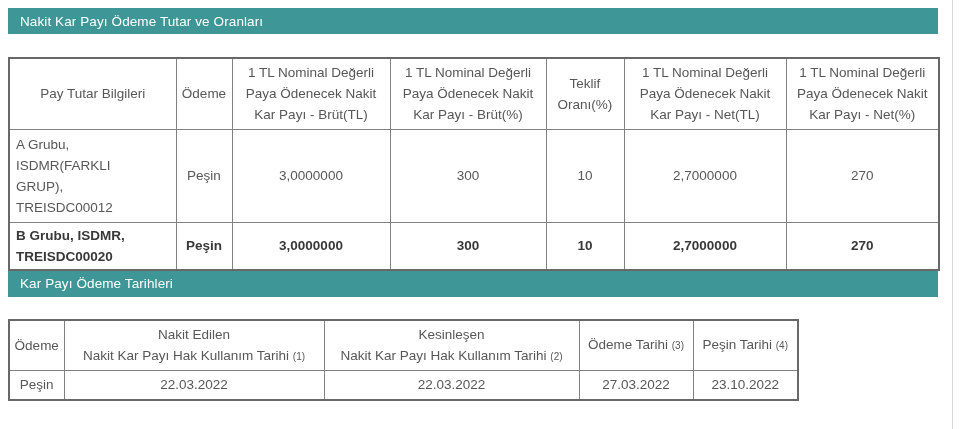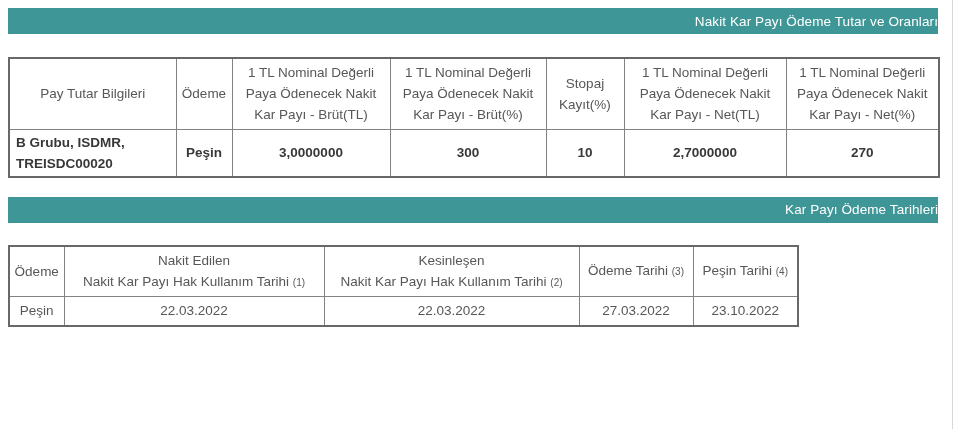--- a/index.html
+++ b/index.html
@@ -32,21 +32,20 @@
   }
   .section-bar {
     height: 26px;
     background: var(--accent);
     color: #ffffff;
     display: flex;
     align-items: center;
     padding-left: 12px;
     font-size: 13.5px;
     letter-spacing: 0.1px;
-    justify-content: flex-end;
   }
   table {
     border-collapse: collapse;
     table-layout: fixed;
     border: 2px solid var(--outer-border);
   }
   th, td {
     border: 1px solid var(--cell-border);
     font-weight: normal;
     text-align: center;
@@ -67,21 +66,21 @@
     white-space: pre-line;
   }
   .t1 .row-b td {
     font-weight: bold;
     color: var(--text-bold);
   }
   
   .t2 { margin-top: 22px; width: 789px; }
   .t2 thead tr { height: 51px; }
   .t2 tbody tr { height: 29px; }
-  .bar-2 { margin-top: 19px; }
+  .bar-2 { }
   .sup {
     font-size: 10px;
     color: var(--text);
   }
 </style>
 </head>
 <body>
 
 <div class="page">
 
@@ -98,26 +97,38 @@
         <col style="width:78px">
         <col style="width:162px">
       <col style="width:153px">
     </colgroup>
     <thead>
       <tr>
         <th>Pay Tutar Bilgileri</th>
         <th>Ödeme</th>
         <th>1 TL Nominal Değerli Paya Ödenecek Nakit Kar Payı - Brüt(TL)</th>
         <th>1 TL Nominal Değerli Paya Ödenecek Nakit Kar Payı - Brüt(%)</th>
-        <th>Stopaj Kayıt(%)</th>
+        <th>Teklif Oranı(%)</th>
         <th>1 TL Nominal Değerli Paya Ödenecek Nakit Kar Payı - Net(TL)</th>
         <th>1 TL Nominal Değerli Paya Ödenecek Nakit Kar Payı - Net(%)</th>
       </tr>
     </thead>
     <tbody>
+      <tr class="row-a">
+        <td class="cell-group">A Grubu,
+ISDMR(FARKLI
+GRUP),
+TREISDC00012</td>
+        <td>Peşin</td>
+        <td>3,0000000</td>
+        <td>300</td>
+        <td>10</td>
+        <td>2,7000000</td>
+        <td>270</td>
+      </tr>
       <tr class="row-b">
         <td class="cell-group">B Grubu, ISDMR,
 TREISDC00020</td>
         <td>Peşin</td>
         <td>3,0000000</td>
         <td>300</td>
         <td>10</td>
         <td>2,7000000</td>
         <td>270</td>
       </tr>

